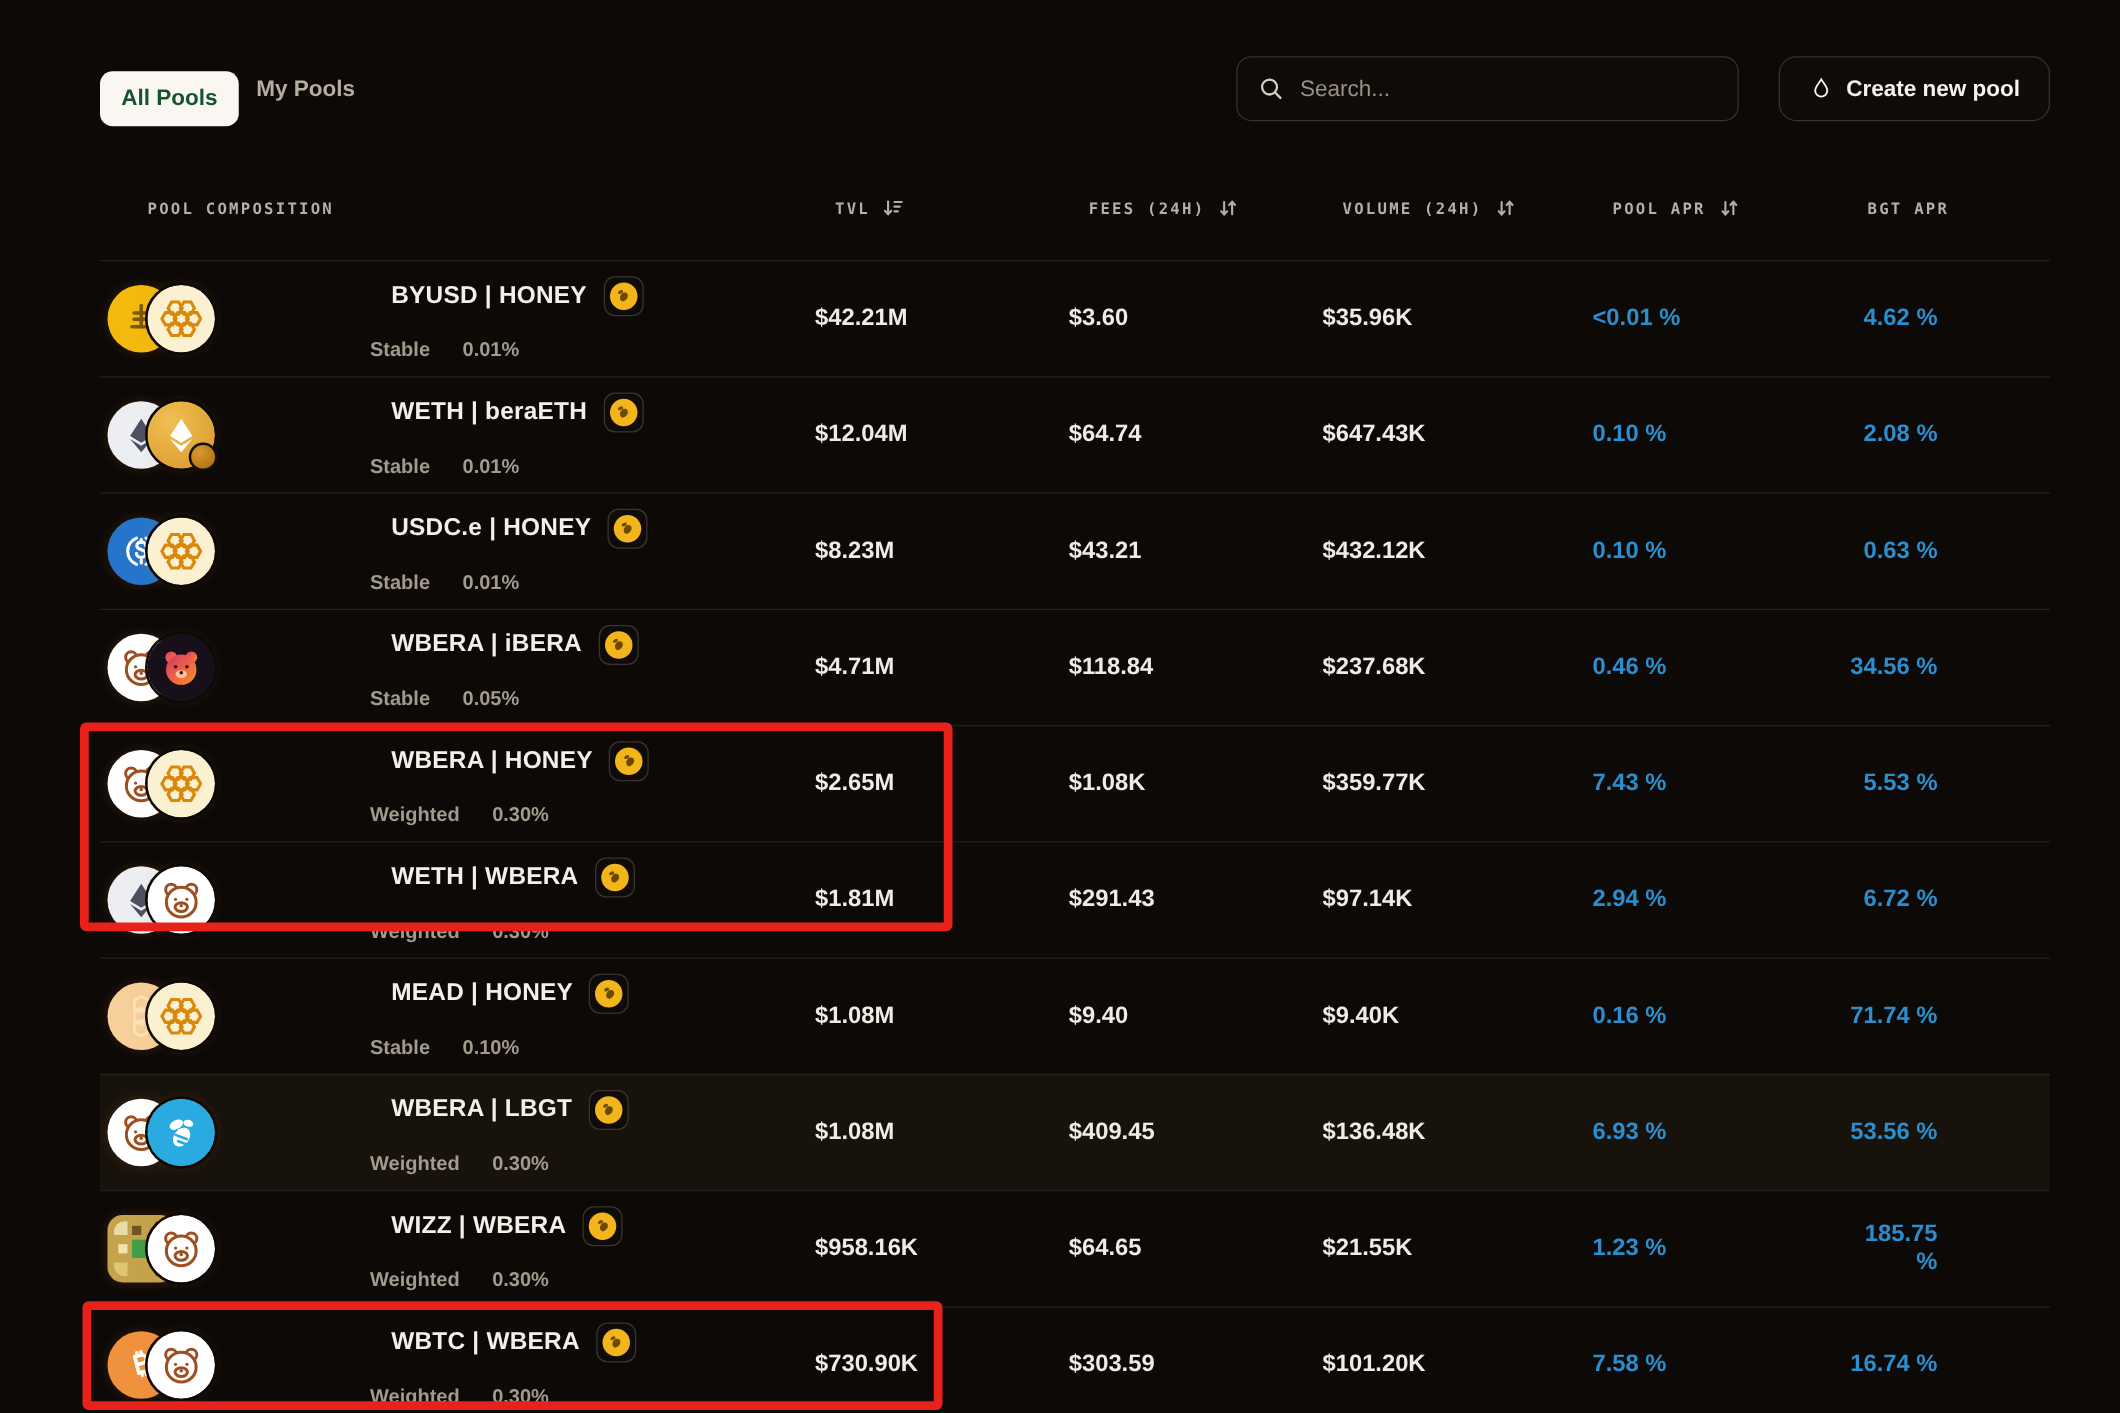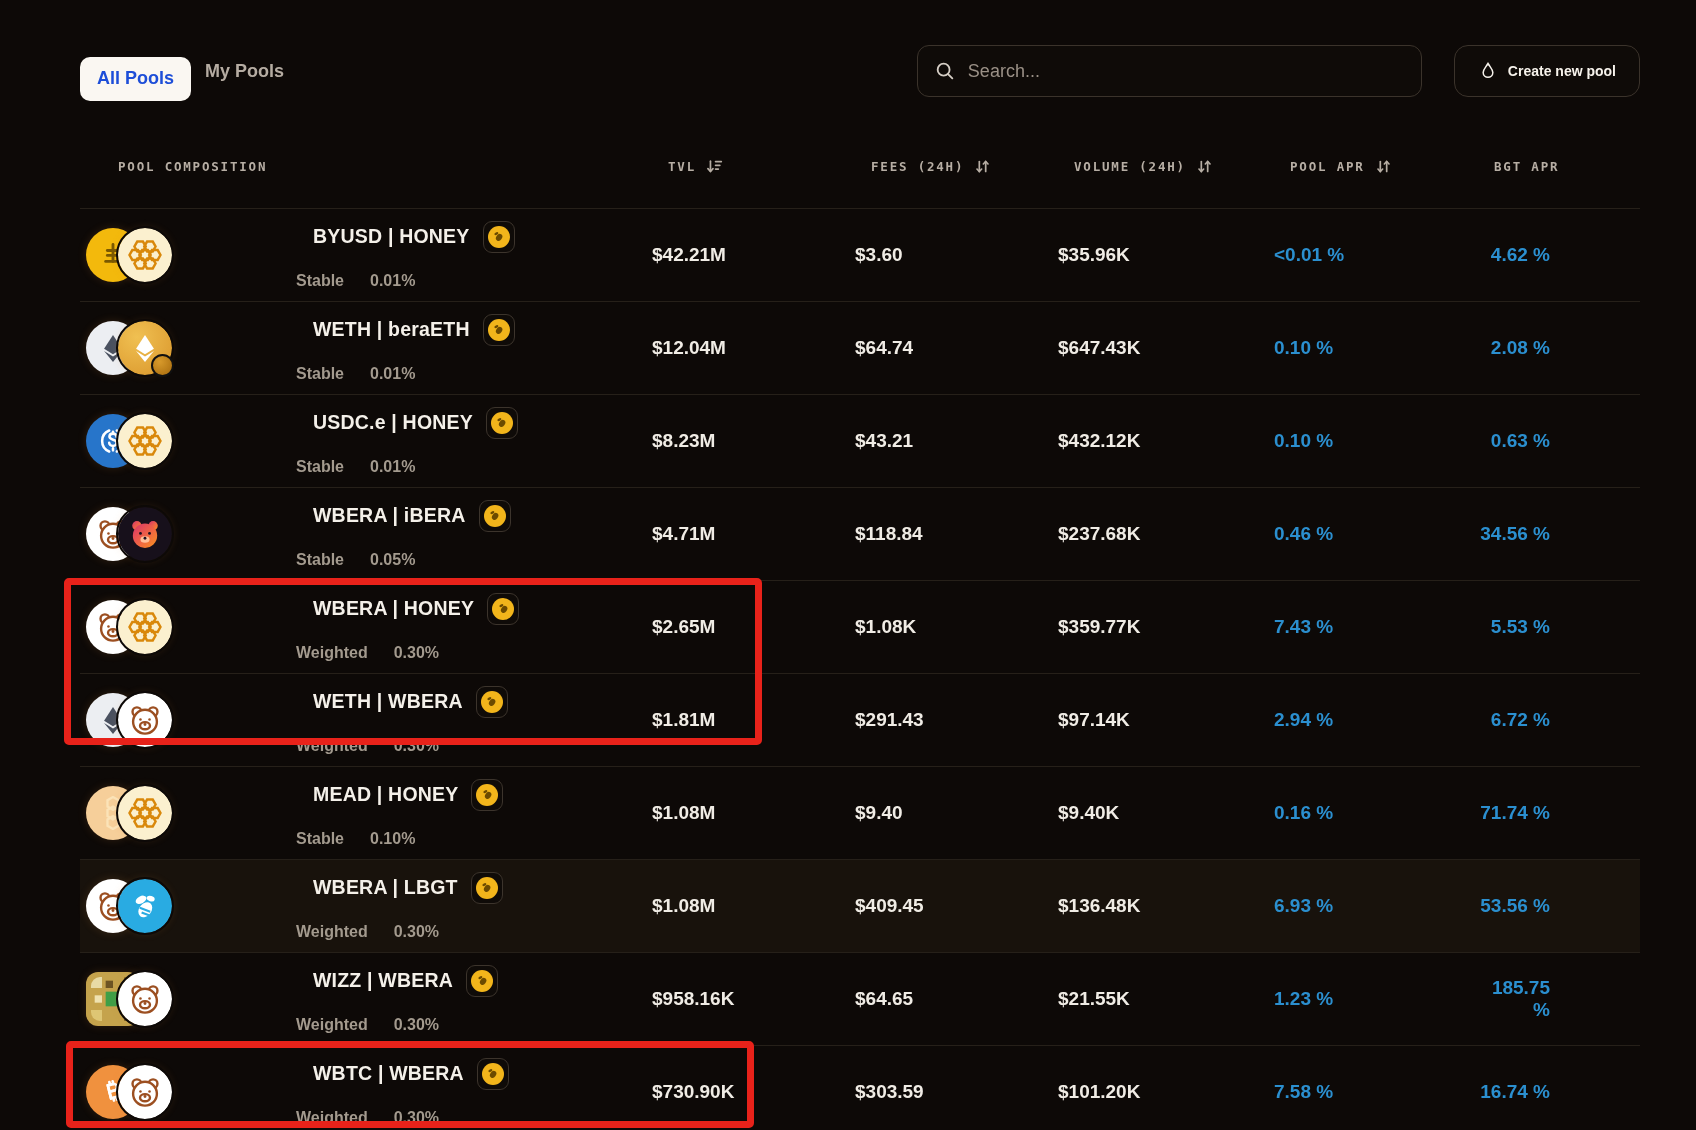--- a/index.html
+++ b/index.html
@@ -1,33 +1,33 @@
 <!DOCTYPE html>
 <html style="--blue: #2b8fcf; --red: #e8221a;"><head>
 <meta charset="utf-8">
 <style>
   html,body{margin:0;padding:0;background:#0d0907;}
   .page{position:relative;width:1696px;height:1130px;background:#0d0907;overflow:hidden;
         font-family:"Liberation Sans",sans-serif;color:#f0ece5;}
 
   
   .topbar{position:absolute;top:45px;left:80px;right:56px;height:52px;display:flex;align-items:center;}
-  .tab-active{height:44px;padding:0 17px;border:none;border-radius:10px;background:#faf7f2;color:#1d4ed8;
+  .tab-active{height:44px;padding:0 17px;border:none;border-radius:10px;background:#faf7f2;color:#14532d;
               font-family:inherit;font-size:18px;font-weight:700;cursor:pointer;margin-top:15px;}
   .tab-inactive{height:44px;padding:0 6px;margin-left:8px;border:none;background:transparent;color:#b5aca2;
                 font-family:inherit;font-size:18px;font-weight:700;cursor:pointer;}
   .spacer{flex:1;}
-  .search{position:relative;width:505px;height:52px;box-sizing:border-box;}
+  .search{position:relative;width:402px;height:52px;box-sizing:border-box;}
   .search input{width:100%;height:100%;box-sizing:border-box;background:#0f0b08;border:1px solid #3b332b;
                 border-radius:12px;padding:0 16px 0 50px;color:#e7e1d8;font-family:inherit;font-size:18px;outline:none;}
   .search input::placeholder{color:#9a9086;}
   .search .mag{position:absolute;left:17px;top:15px;width:22px;height:22px;}
   .create-btn{margin-left:32px;height:52px;padding:0 23px;display:flex;align-items:center;gap:10px;
               background:#0f0b08;border:1px solid #3b332b;border-radius:14px;color:#f7f3ec;
-              font-family:inherit;font-size:14px;font-weight:700;cursor:pointer;}
+              font-family:inherit;font-size:18px;font-weight:700;cursor:pointer;}
   .create-btn svg{width:20px;height:20px;}
 
   
   .thead{position:absolute;top:153px;left:96px;right:56px;height:26px;display:grid;
          grid-template-columns:572px 203px 203px 216px 204px 1fr;align-items:center;}
   .hcell{display:flex;align-items:center;gap:10px;font-family:"DejaVu Sans Mono",monospace;
          font-size:12.5px;font-weight:700;letter-spacing:1.8px;color:#b7aea4;white-space:nowrap;}
   .hcell.first{padding-left:22px;}
   .sic{width:17px;height:17px;}
 

